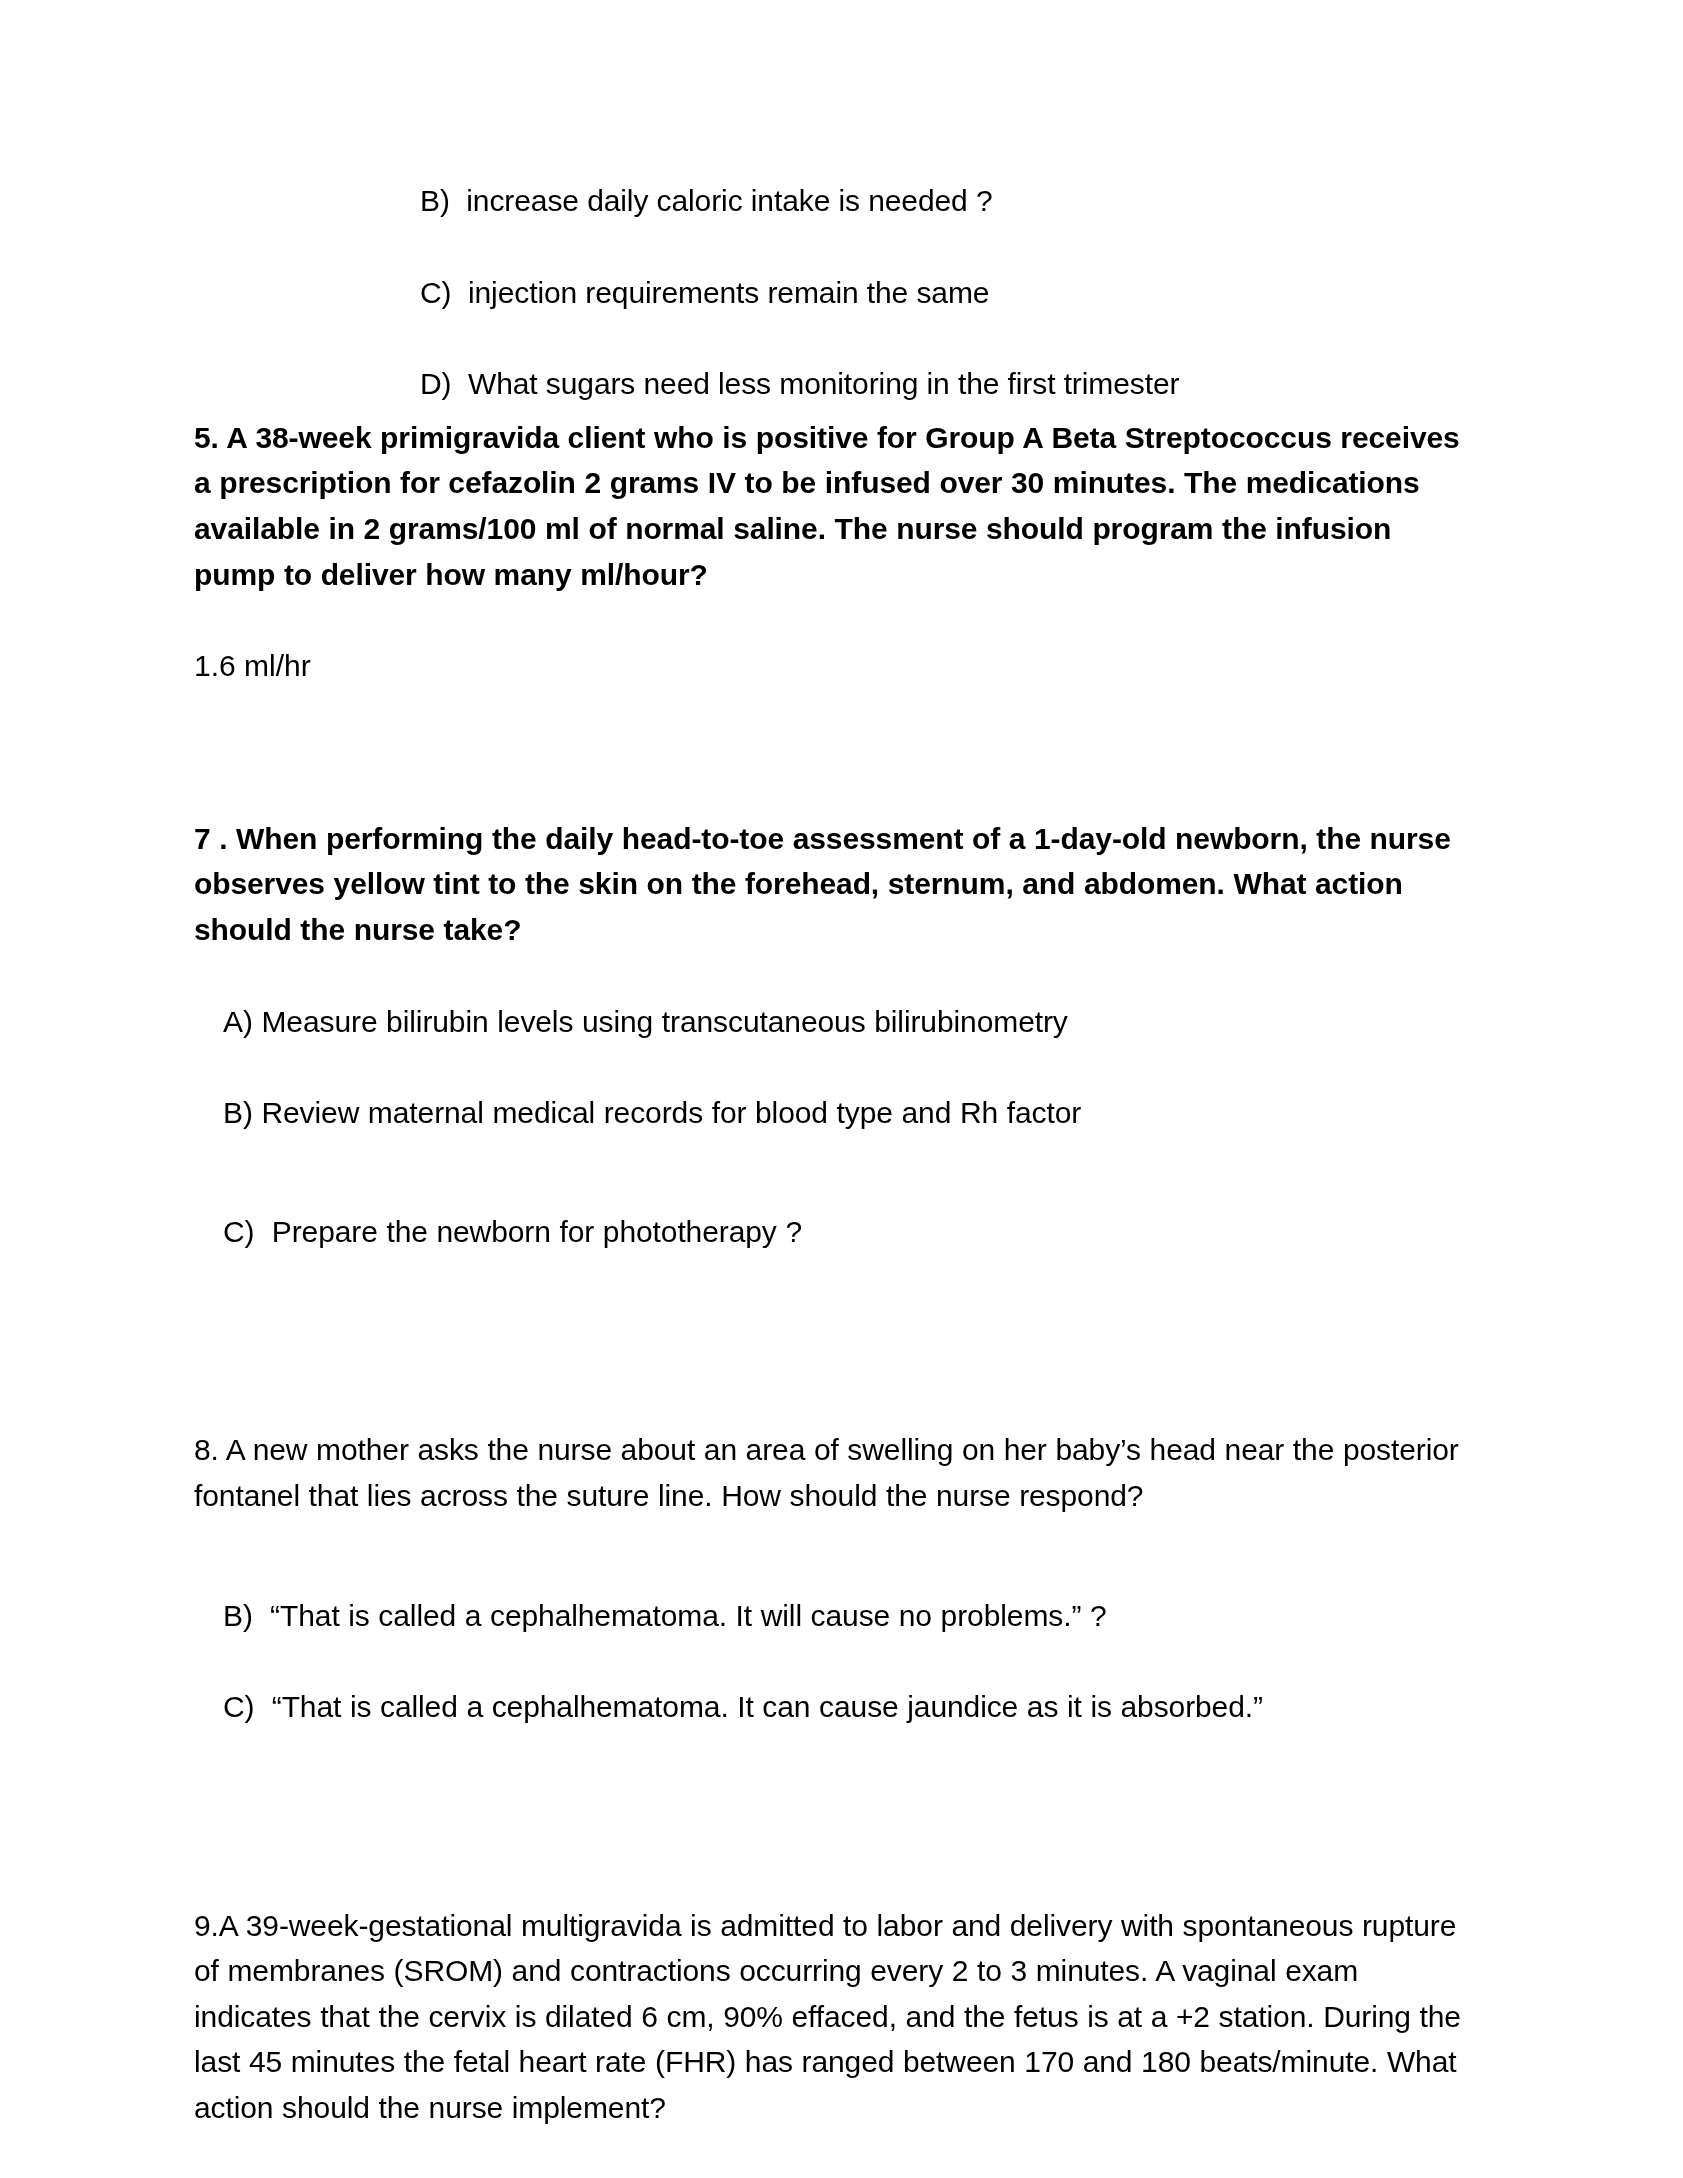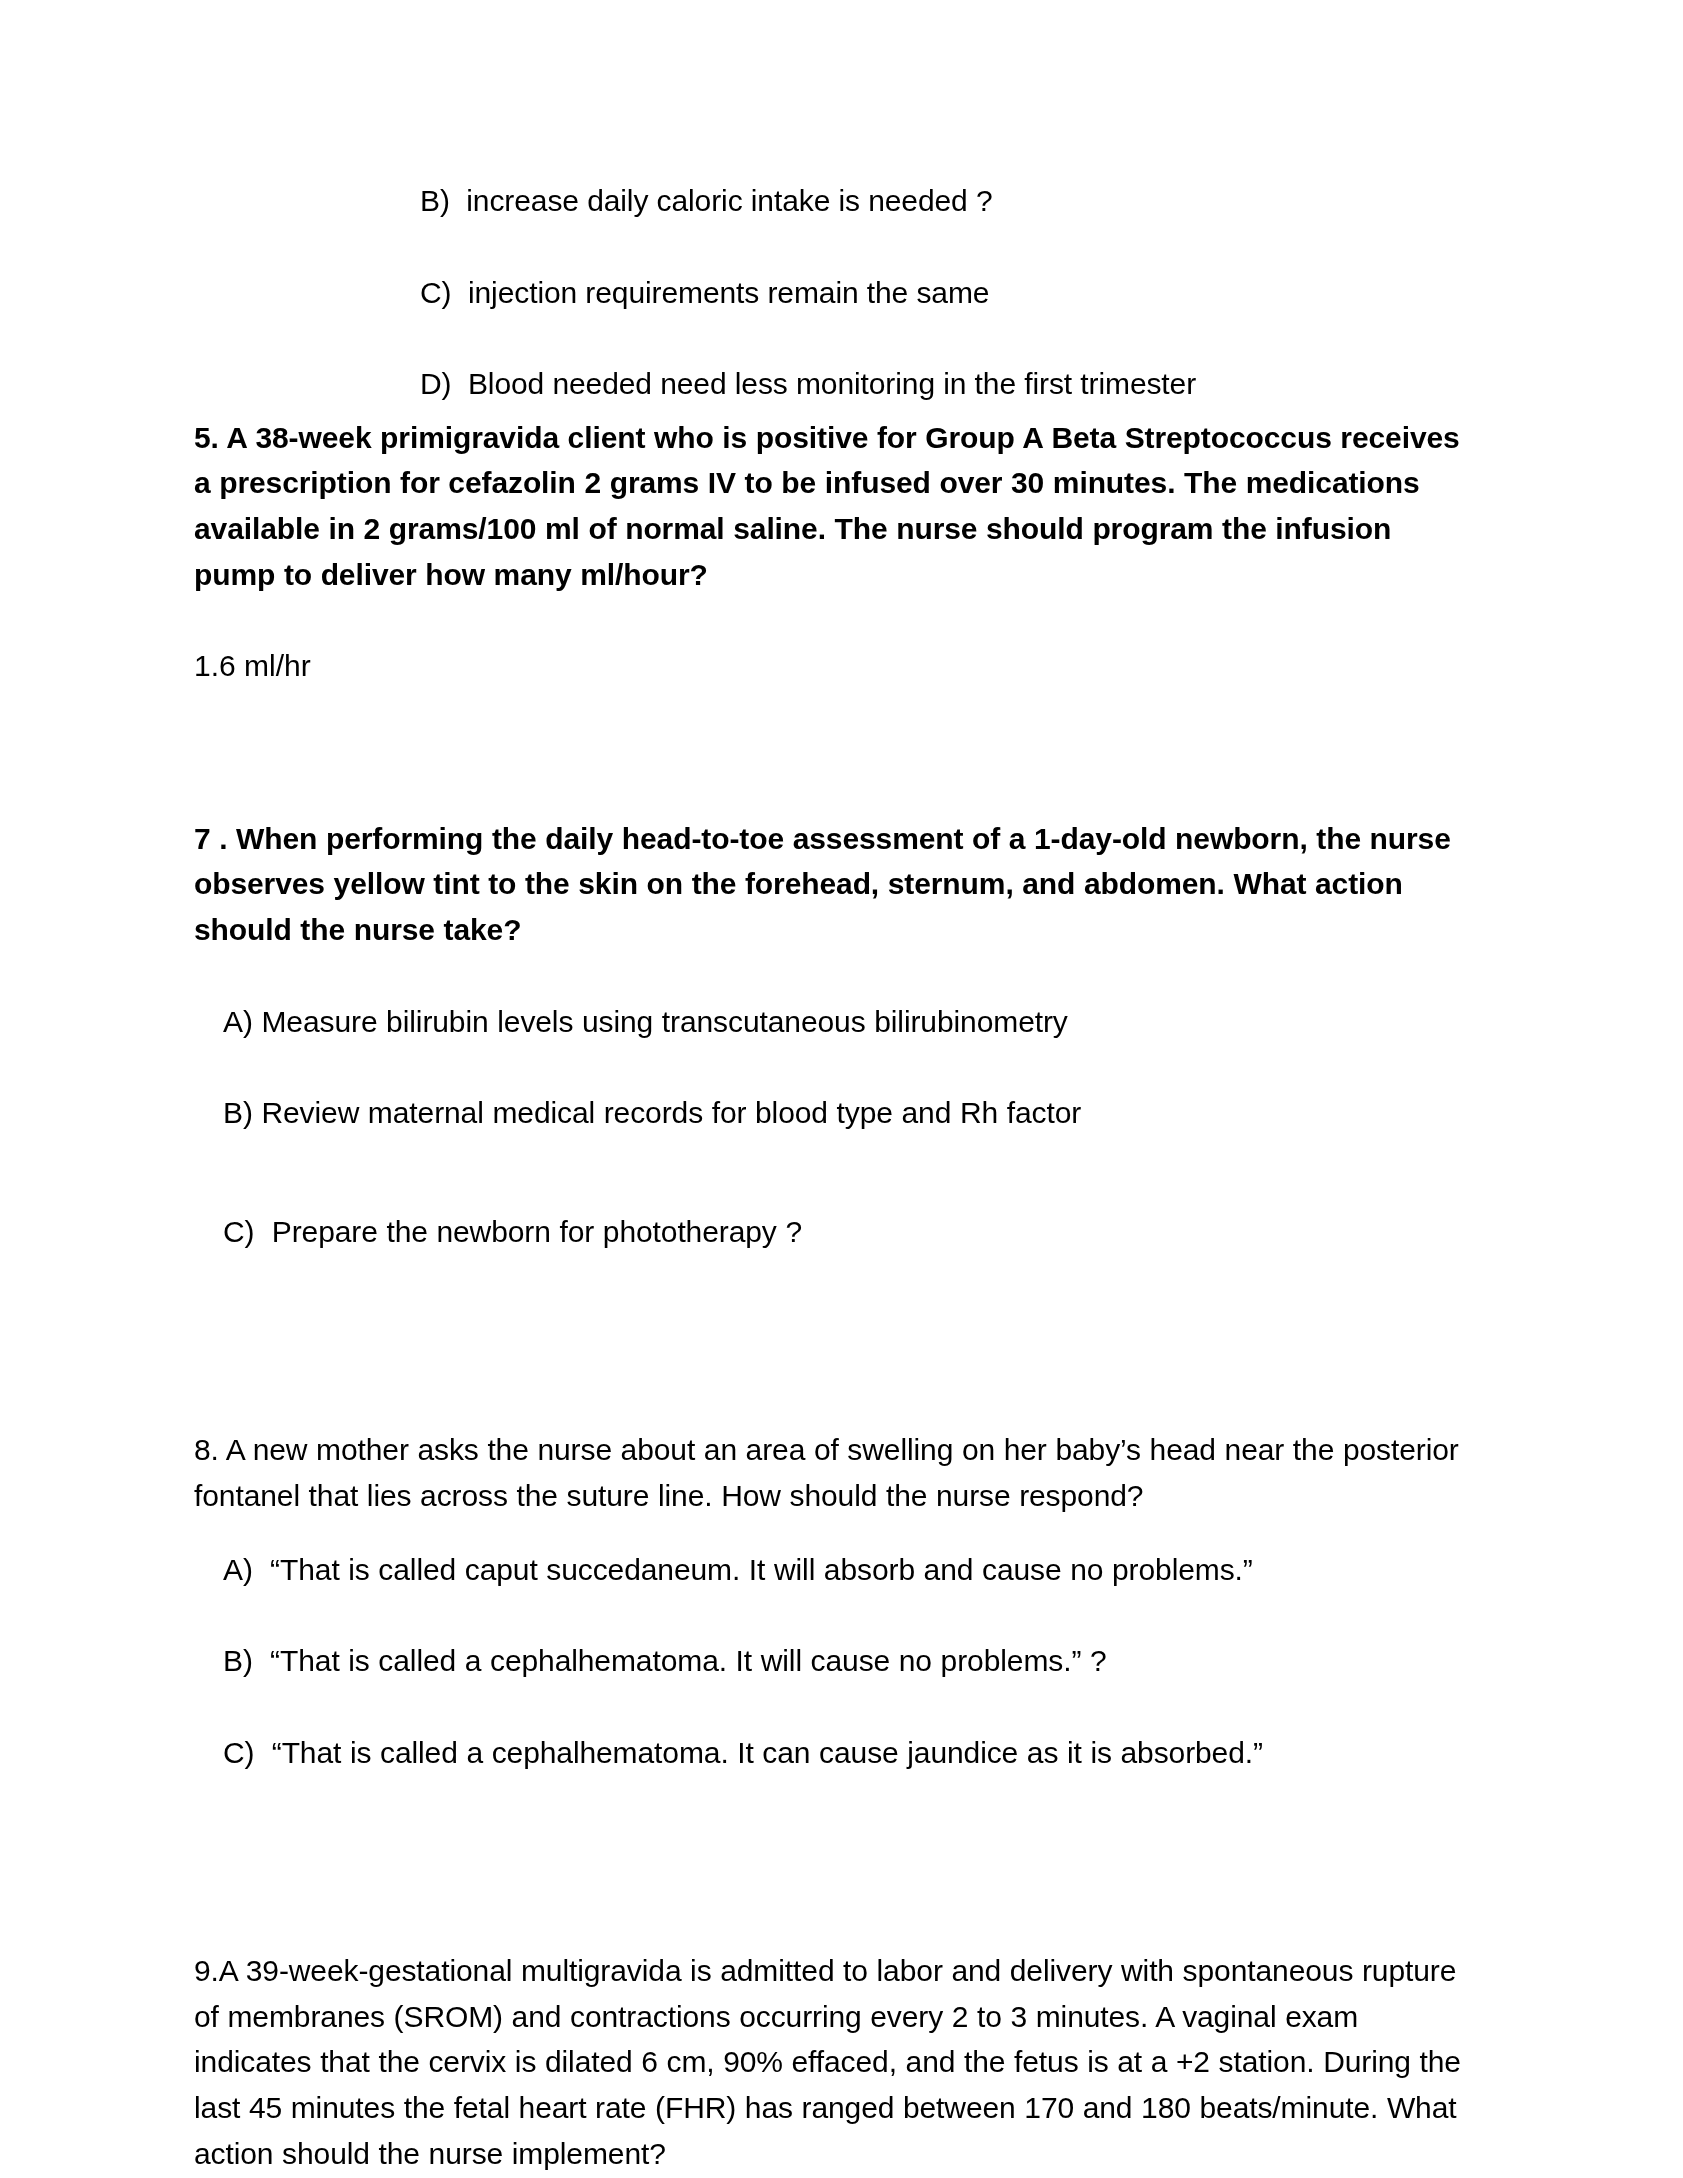--- a/index.html
+++ b/index.html
@@ -79,21 +79,21 @@
 <body>
 
 <div class="page">
   <div class="doc-body">
 
     <div class="block">
       <div class="option indent-deep"><span>B)</span>  <span>increase daily caloric intake is needed ?</span></div>
       <div class="gap-md"></div>
       <div class="option indent-deep"><span>C)</span>  <span>injection requirements remain the same</span></div>
       <div class="gap-md"></div>
-      <div class="option indent-deep"><span>D)</span>  <span>Blood needed need less monitoring in the first trimester</span></div>
+      <div class="option indent-deep"><span>D)</span>  <span>What sugars need less monitoring in the first trimester</span></div>
     </div>
 
     <div class="block">
       <p class="para stem">5. A 38-week primigravida client who is positive for Group A Beta Streptococcus receives a prescription for cefazolin 2 grams IV to be infused over 30 minutes. The medications available in 2 grams/100 ml of normal saline. The nurse should program the infusion pump to deliver how many ml/hour?</p>
       <div class="gap-md"></div>
       <div class="answer-line">1.6 ml/hr</div>
     </div>
 
     <div class="gap-xxl"></div>
 
@@ -106,21 +106,20 @@
       <div class="gap-lg"></div>
       <div class="option indent-none para plain"><span>C)</span>  <span>Prepare the newborn for phototherapy ?</span></div>
       <div class="gap-md"></div>
     </div>
 
     <div class="gap-xxl"></div>
 
     <div class="block">
       <p class="para plain">8. A new mother asks the nurse about an area of swelling on her baby’s head near the posterior fontanel that lies across the suture line. How should the nurse respond?</p>
       <div class="gap-sm"></div>
-      <div class="option indent-none para plain"><span>A)</span>  <span>“That is called caput succedaneum. It will absorb and cause no problems.”</span></div>
       <div class="gap-md"></div>
       <div class="option indent-none para plain"><span>B)</span>  <span>“That is called a cephalhematoma. It will cause no problems.” ?</span></div>
       <div class="gap-md"></div>
       <div class="option indent-none para plain"><span>C)</span>  <span>“That is called a cephalhematoma. It can cause jaundice as it is absorbed.”</span></div>
       <div class="gap-md"></div>
     </div>
 
     <div class="gap-xxl"></div>
 
     <div class="block">

